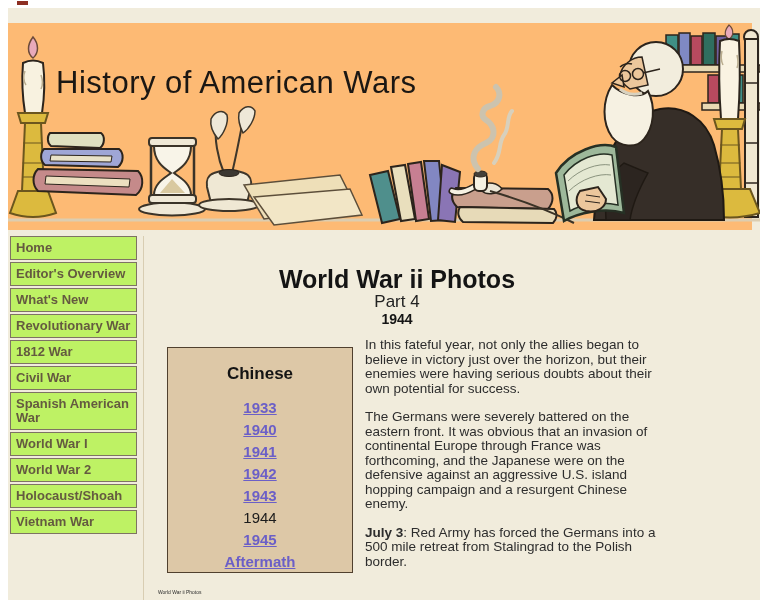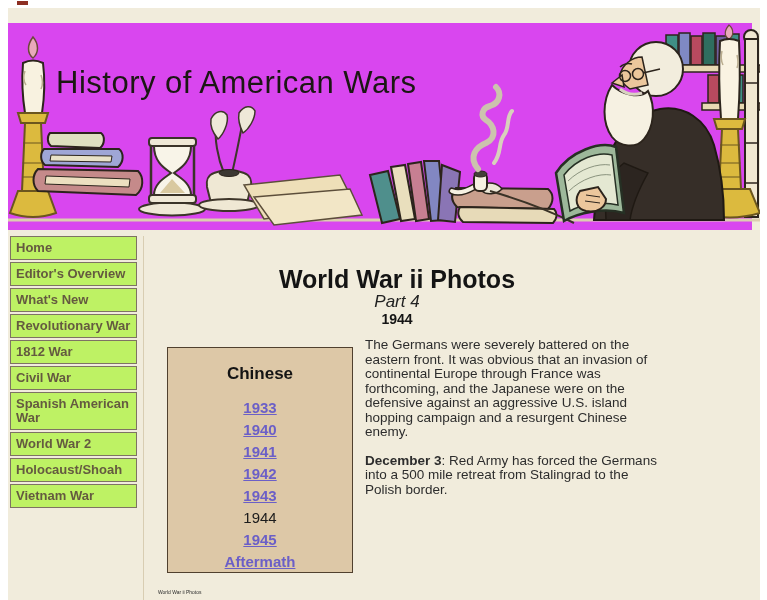--- a/index.html
+++ b/index.html
@@ -5,21 +5,21 @@
   * { box-sizing: border-box; }
   html, body { margin:0; padding:0; }
   body {
     width:767px; height:600px; background:#ffffff; overflow:hidden;
     font-family:"Liberation Sans", sans-serif; position:relative;
   }
   .red-mark { position:absolute; left:17px; top:1px; width:11px; height:4px; background:#8d2f23; }
   .page { position:absolute; left:8px; top:8px; width:752px; height:592px; background:#f1ecdc; }
 
   
-  .masthead { position:absolute; left:0; top:15px; width:744px; height:207px; background:#d946ef; }
+  .masthead { position:absolute; left:0; top:15px; width:744px; height:207px; background:#fdba74; }
   .masthead svg { position:absolute; left:0; top:0; width:752px; height:207px; }
   .site-title {
     position:absolute; left:48px; top:42px; font-size:31px; line-height:36px;
     color:#1b1713; letter-spacing:0.5px; font-weight:400; white-space:nowrap;
   }
 
   
   .sidebar {
     position:absolute; left:0; top:228px; width:136px; height:364px;
     border-right:1px solid #d8cdb2; padding-left:2px;
@@ -28,21 +28,21 @@
   .nav-btn {
     background:#bef264; border:1px solid #7e7363; color:#645a40;
     font-weight:bold; font-size:13px; line-height:14px; padding:4px 5px;
     width:127px; cursor:pointer;
   }
 
   
   .content { position:absolute; left:144px; top:228px; width:608px; height:364px; }
   .page-heading { position:absolute; left:0; top:30px; width:490px; text-align:center; color:#141414; }
   .page-heading h1 { margin:0; font-size:25px; line-height:27px; font-weight:bold; }
-  .page-heading .subtitle { font-size:17px; line-height:18px; font-weight:400; color:#222;font-style:italic; }
+  .page-heading .subtitle { font-size:17px; line-height:18px; font-weight:400; color:#222; }
   .page-heading .year { font-size:14px; line-height:16px; font-weight:bold; }
 
   .toc {
     position:absolute; left:15px; top:111px; width:186px; height:226px;
     background:#ddc8a7; border:1px solid #50402e; text-align:center;
   }
   .toc-heading { margin-top:16px; font-size:17px; font-weight:bold; color:#141414; }
   .toc-list { margin-top:13px; display:flex; flex-direction:column; }
   .toc-item {
     line-height:22px; font-size:15px; font-weight:bold;
@@ -225,20 +225,23 @@
 
 
       <div class="nav-btn">
         <span>Civil War</span>
       </div>
 
       <div class="nav-btn">
         <span>Spanish American War</span>
       </div>
 
+      <div class="nav-btn">
+        <span>World War I</span>
+      </div>
 
       <div class="nav-btn">
         <span>World War 2</span>
       </div>
 
       <div class="nav-btn">
         <span>Holocaust/Shoah</span>
       </div>
 
 
@@ -273,22 +276,23 @@
 
           <a class="toc-item">1945</a>
 
           <a class="toc-item">Aftermath</a>
         </div>
     </div>
 
     <div class="article">
       <div>
 
+          <p>In this fateful year, not only the allies began to believe in victory just over the horizon, but their enemies were having serious doubts about their own potential for success.</p>
 
           <p>The Germans were severely battered on the eastern front. It was obvious that an invasion  of continental Europe through France was forthcoming, and the Japanese were on the defensive against an aggressive U.S. island hopping campaign and a resurgent Chinese enemy.</p>
         </div>
-      <p><b>December 3</b><span>: Red Army has forced the Germans into a 500 mile retreat from Stalingrad to the Polish border.</span></p>
+      <p><b>July 3</b><span>: Red Army has forced the Germans into a 500 mile retreat from Stalingrad to the Polish border.</span></p>
     </div>
 
   </div>
 
   <div class="footer-note">World War ii Photos</div>
 </div>
 
 </body></html>

